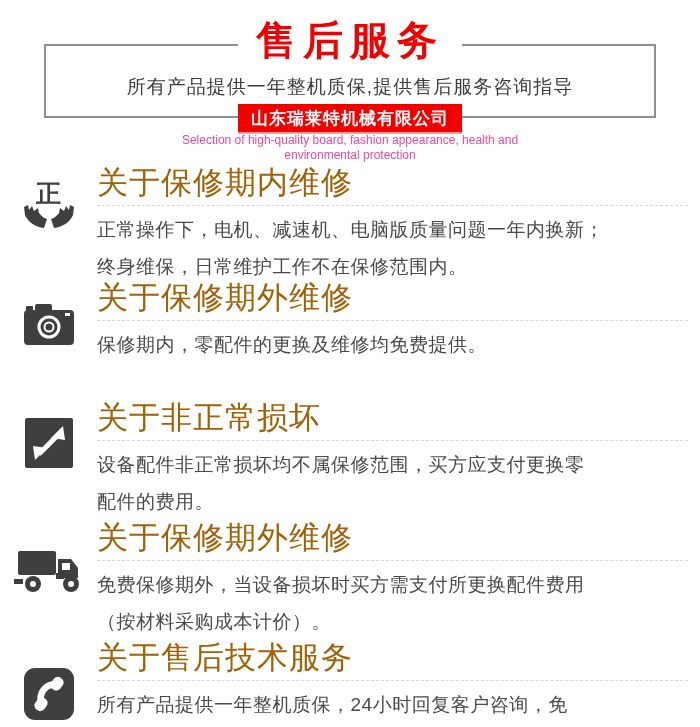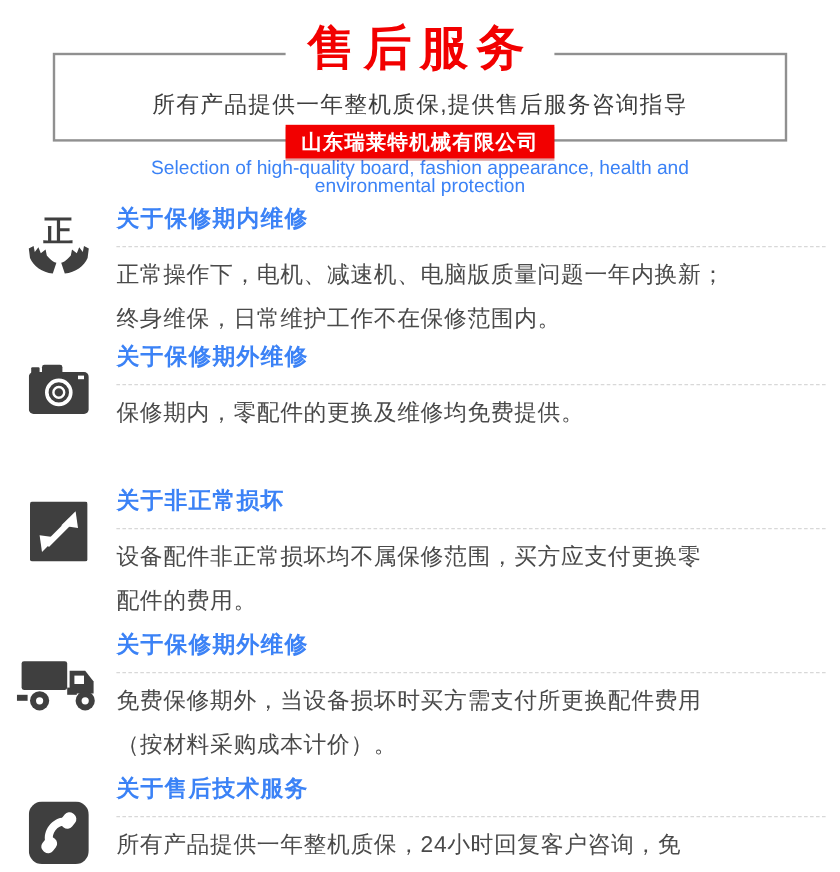--- a/index.html
+++ b/index.html
@@ -12,29 +12,29 @@
   .main-title{position:absolute;top:2px;left:50%;transform:translateX(-50%);
     z-index:3;background:#fff;padding:0 18px;font-size:40px;line-height:44px;
     font-weight:bold;color:#f20000;letter-spacing:7px;white-space:nowrap;}
   .guarantee-text{position:absolute;top:58px;left:0;width:100%;text-align:center;
     font-size:19px;color:#3d3d3d;letter-spacing:1px;white-space:nowrap;}
   .company-btn{position:absolute;top:88px;left:50%;transform:translateX(-50%);
     z-index:3;background:#f20000;color:#ffffff;font-size:17px;font-weight:bold;
     line-height:27px;height:28px;padding:0 13px;letter-spacing:1px;white-space:nowrap;
     border:none;box-shadow:0 2px 0 rgba(160,0,0,.35);cursor:pointer;}
   .subtitle-en{position:absolute;top:117px;left:0;width:100%;text-align:center;
-    color:#3b82f6;font-size:16px;line-height:15px;}
+    color:#ec4899;font-size:12px;line-height:15px;}
 
   
   .sections{position:absolute;top:152px;left:0;right:0;}
   .section{display:flex;align-items:flex-start;}
   .s-h115{height:115px;} .s-h120{height:120px;}
   .icon-cell{width:97px;min-width:97px;display:flex;justify-content:center;padding-top:13px;}
   .content-cell{flex:1;padding-right:12px;min-width:0;}
-  .section-title{margin:0;font-size:19px;line-height:30px;font-weight:bold;color:#3b82f6;letter-spacing:1px;}
+  .section-title{margin:0;font-size:31px;line-height:30px;font-weight:normal;color:#a16207;letter-spacing:1px;}
   .dashed-sep{border:none;border-bottom:1px dashed #d8d8d8;margin:7px 0 5px 0;height:0;}
   .section-body{font-size:19px;line-height:37px;color:#4a4a4a;letter-spacing:0.5px;}
 
   
   .icon-wrap{color:#3f3f3f;display:flex;flex-direction:column;align-items:center;}
   .zheng-glyph{font-size:25px;line-height:24px;font-weight:bold;color:#3f3f3f;}
   svg{display:block;}
 </style>
 </head>
 <body>

